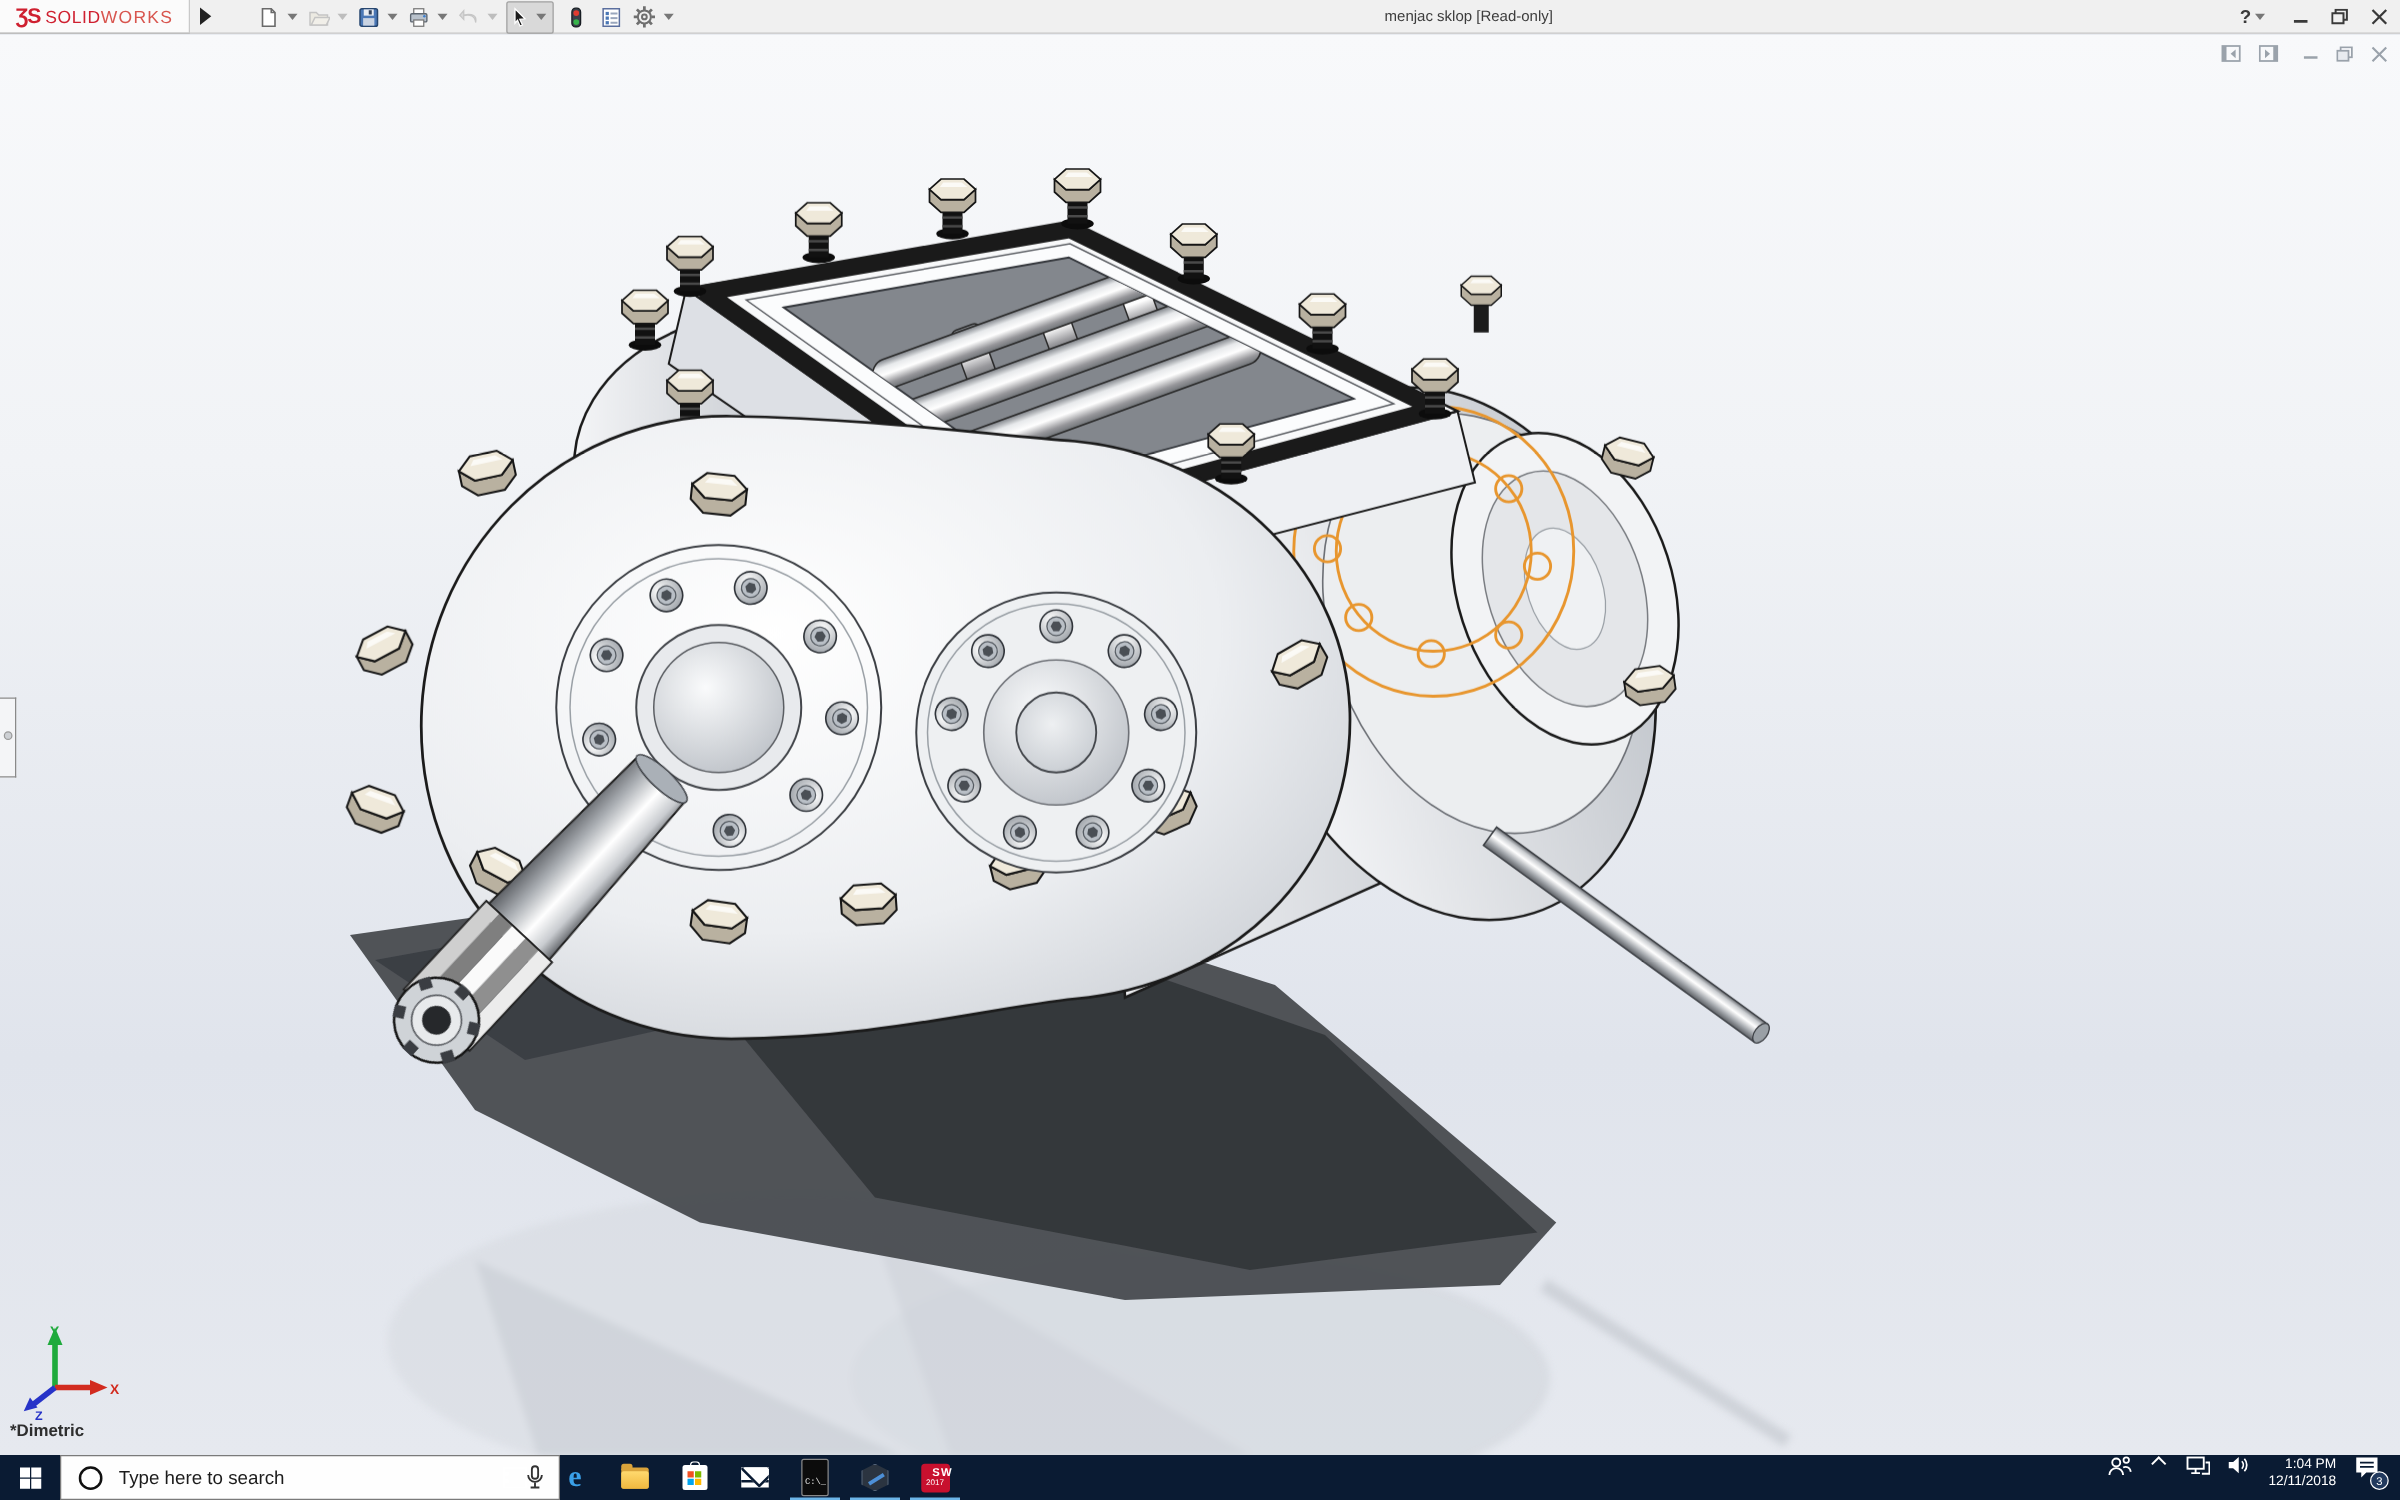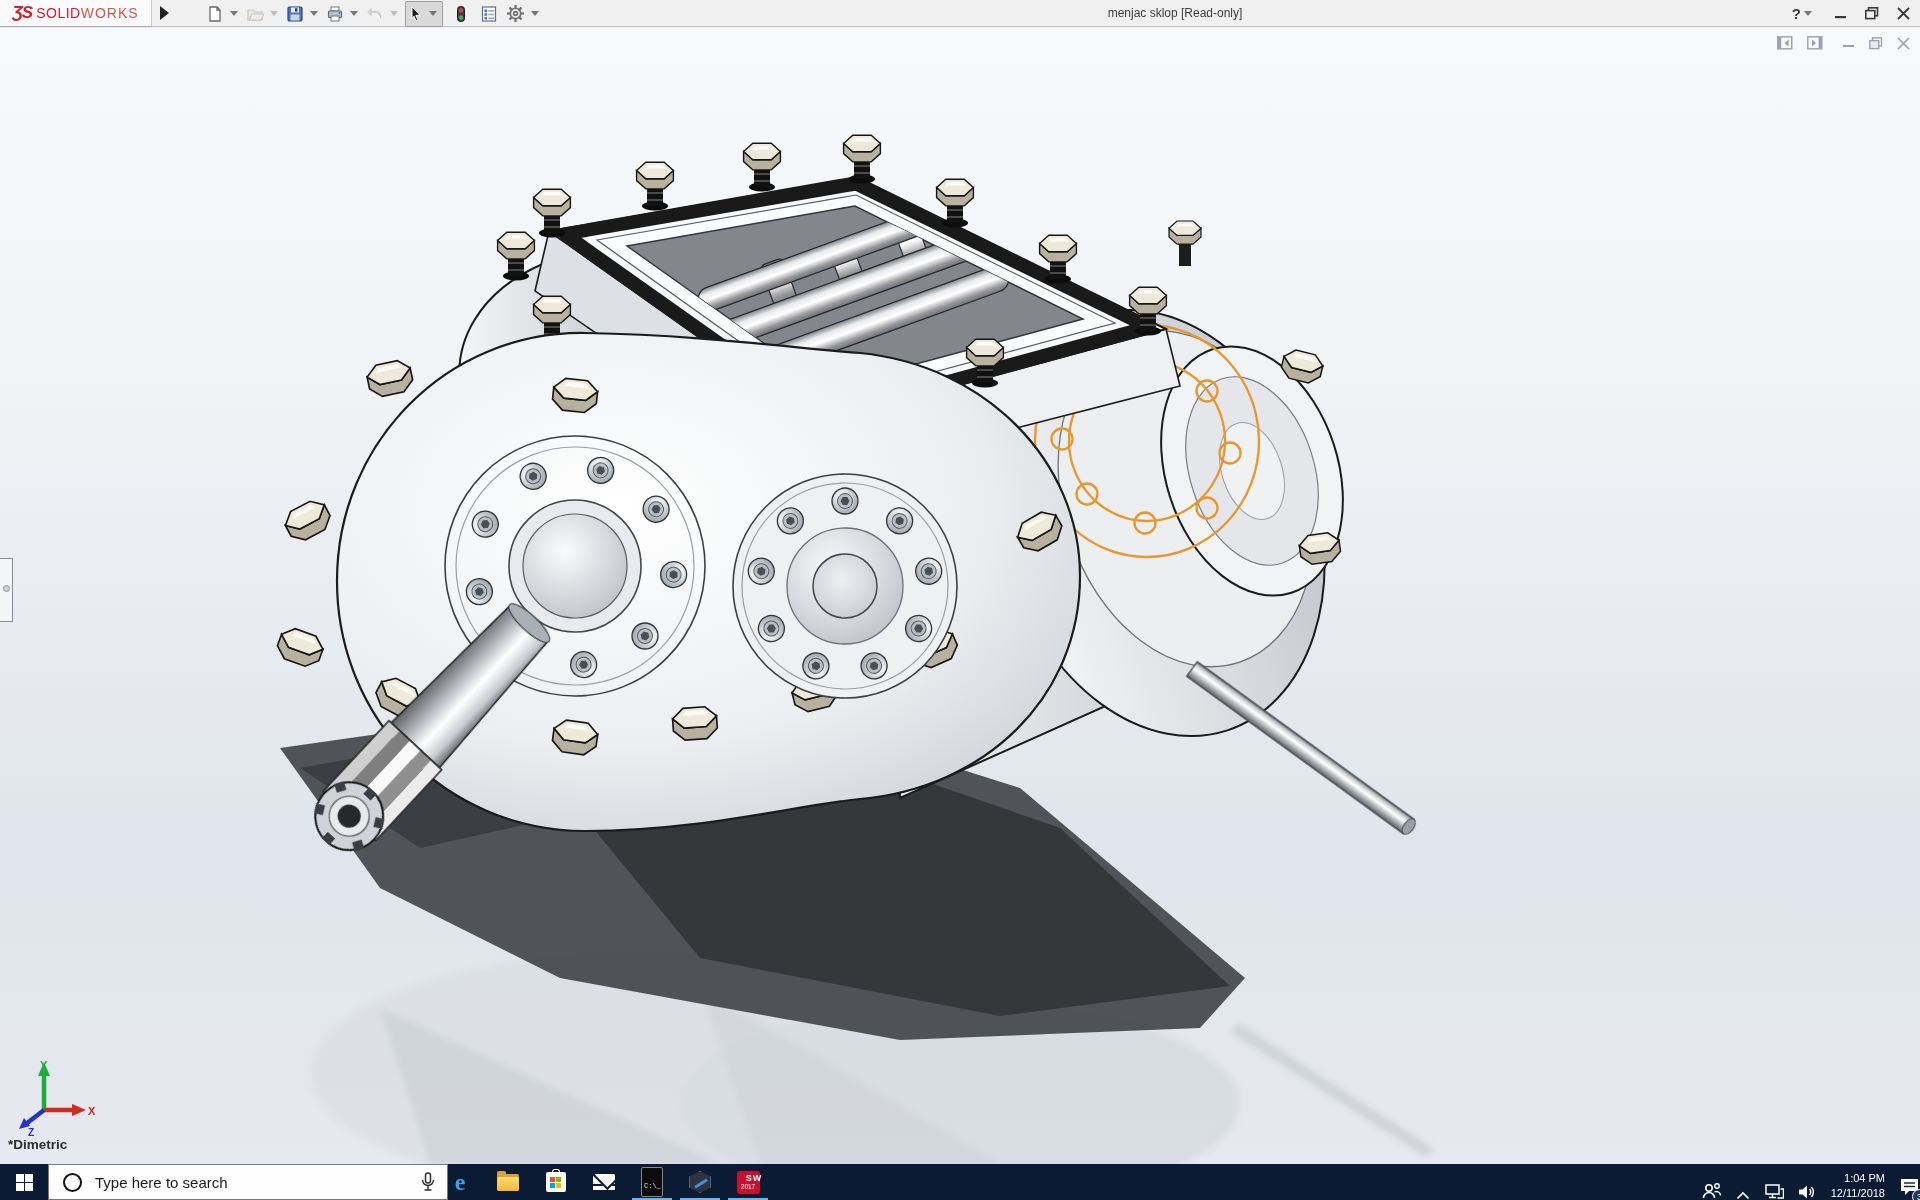--- a/index.html
+++ b/index.html
@@ -5,21 +5,21 @@
   * { margin:0; padding:0; box-sizing:border-box; }
   html,body { width:1920px; height:1200px; overflow:hidden;
     font-family:"Liberation Sans", sans-serif; background:#e9ecf1; }
 
   
   .topbar { position:absolute; top:0; left:0; width:1920px; height:27px;
     background:#f0f0f0; border-bottom:1px solid #c6c6c6; z-index:30; }
   .logo-block { position:absolute; left:0; top:0; height:27px; width:152px;
     background:#fbfbfb; border-right:1px solid #c9c9c9; border-bottom:1px solid #adadad;
     display:flex; align-items:center; justify-content:center; }
-  .logo-mark { color:#cf2030; font-style:italic; font-weight:bold; font-size:17px; letter-spacing:-1px; margin-right:4px; }
+  .logo-mark { color:#cf2030; font-weight:bold; font-size:17px; letter-spacing:-1px; margin-right:4px; }
   .logo-solid { color:#cf2030; font-weight:normal; font-size:14px; letter-spacing:.5px; }
   .logo-works { color:#d8554e; font-weight:normal; font-size:14px; letter-spacing:1px; }
   .flyout { position:absolute; left:160px; top:6px; width:0; height:0;
     border-top:7px solid transparent; border-bottom:7px solid transparent; border-left:9px solid #222; }
   .qtoolbar { position:absolute; left:205px; top:1px; height:25px; display:flex; align-items:center; gap:2px; }
   .tbtn { display:flex; align-items:center; height:24px; padding:0 1px; }
   .tbtn svg { display:block; }
   .caret { width:0; height:0; border-left:4px solid transparent; border-right:4px solid transparent;
     border-top:5px solid #777; margin:0 5px 0 3px; }
   .disabled { opacity:.42; }
@@ -47,21 +47,21 @@
   .winlogo { display:grid; grid-template-columns:8px 8px; grid-template-rows:8px 8px; gap:1px; }
   .winlogo div { background:#fff; }
   .searchbox { position:absolute; left:48px; top:0; width:400px; height:36px; background:#fefefe;
     display:flex; align-items:center; border:1px solid #7a7a7a; }
   .cortana-ring { width:19px; height:19px; border:2.5px solid #101010; border-radius:50%; margin-left:14px; background:#fff; }
   .search-text { margin-left:13px; font-size:15px; color:#1b1b1b; flex:1; }
   .mic { margin-right:12px; }
   .task-icons { position:absolute; left:388px; top:0; height:36px; display:flex; }
   .ticell { width:48px; height:36px; position:relative; display:flex; align-items:center; justify-content:center; }
   .underline { position:absolute; bottom:0; left:4px; width:40px; height:2.5px; background:#6cb5e8; }
-  .tray { position:absolute; right:0; top:0; height:36px; display:flex; align-items:flex-end; gap:14px; padding-right:0; }
+  .tray { position:absolute; right:0; top:0; height:36px; display:flex; align-items:flex-start; gap:14px; padding-right:16px; }
   .clock { color:#fff; font-size:11px; text-align:right; line-height:1.3; }
   .action-wrap { position:relative; }
   .badge { position:absolute; right:-7px; bottom:-4px; min-width:15px; height:15px; border-radius:50%;
     background:#223a5e; border:1.5px solid #fff; color:#fff; font-size:9px; display:flex;
     align-items:center; justify-content:center; }
 
   
   .folder-icon { width:22px; height:17px; position:relative; }
   .folder-icon .back { position:absolute; inset:0; background:#d9a33b; border-radius:2px; }
   .folder-icon .tab { position:absolute; left:0; top:-3px; width:9px; height:5px; background:#d9a33b; border-radius:2px 2px 0 0; }

